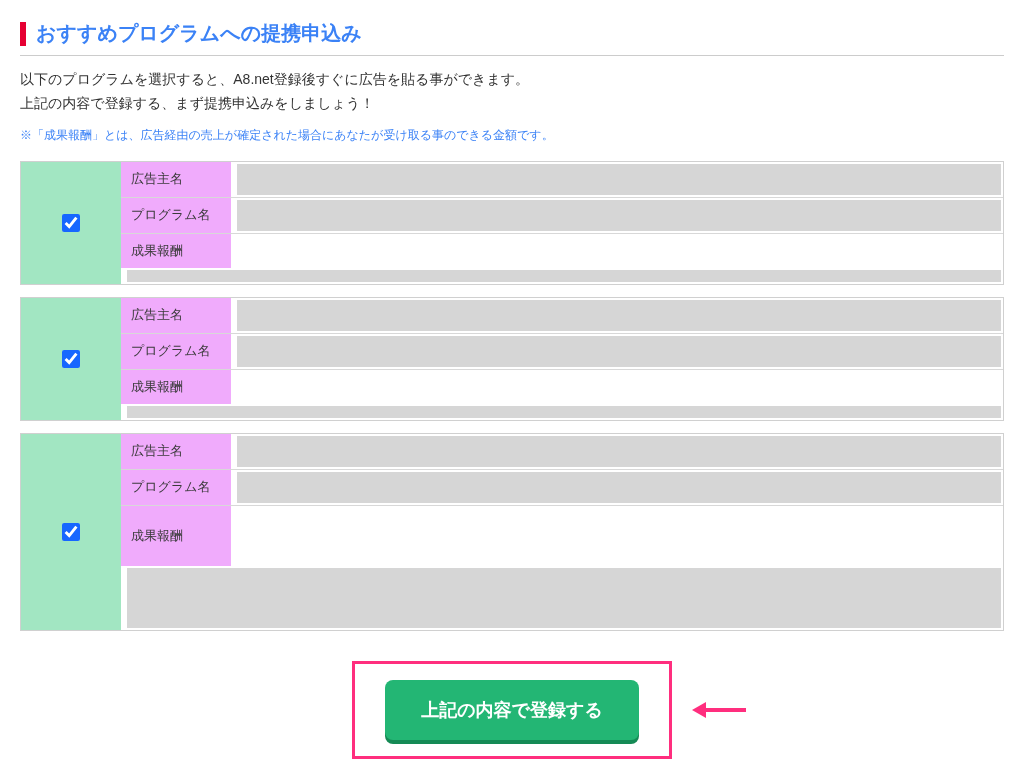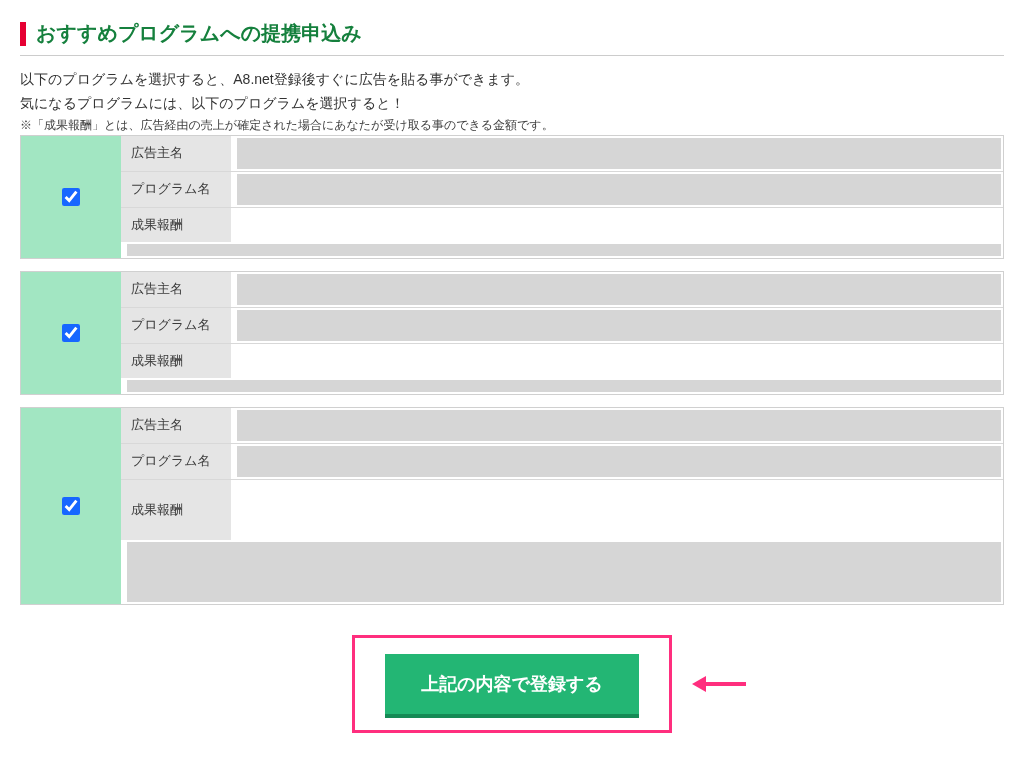--- a/index.html
+++ b/index.html
@@ -18,31 +18,33 @@
     }
     .heading-bar {
       width: 6px;
       height: 24px;
       background: #e60033;
       margin-right: 10px;
     }
     .heading-text {
       font-size: 20px;
       font-weight: bold;
-      color: #15803d;
+      color: #3b82f6;
     }
     .intro {
       color: #333;
       font-size: 14px;
       line-height: 1.7;
+      margin-bottom: 10px;
     }
     .notes {
-      color: #404040;
+      color: #3b82f6;
       font-size: 12px;
       line-height: 1.6;
+      margin-bottom: 16px;
     }
     .program-block {
       display: flex;
       border: 1px solid #d0d0d0;
       margin-bottom: 12px;
     }
     .checkbox-col {
       width: 100px;
       background: #a2e6c2;
       display: flex;
@@ -63,21 +65,21 @@
     }
     .field-row {
       display: flex;
       border-bottom: 1px solid #d8d8d8;
       align-items: stretch;
       min-height: 36px;
     }
     .field-row:last-child { border-bottom: none; flex-direction: column; }
     .field-label {
       width: 110px;
-      background: #e5e5e5;
+      background: #f0abfc;
       color: #3a3a3a;
       font-size: 13px;
       padding: 8px 10px;
       flex-shrink: 0;
       display: flex;
       align-items: center;
     }
     .field-value {
       flex: 1;
       background: #d6d6d6;
@@ -102,21 +104,21 @@
       padding: 16px 30px;
       display: inline-block;
     }
     .submit-button {
       background: #23b674;
       color: #fff;
       border: none;
       font-size: 18px;
       font-weight: bold;
       padding: 18px 36px;
-      border-radius: 0;
+      border-radius: 8px;
       cursor: pointer;
       box-shadow: 0 4px 0 #158a55;
     }
     .arrow-annot {
       position: absolute;
       left: calc(50% + 180px);
       display: flex;
       align-items: center;
     }
     .arrow-line {
@@ -134,21 +136,21 @@
 </head>
 <body>
 
 <div class="section-heading">
   <div class="heading-bar"></div>
   <div class="heading-text">おすすめプログラムへの提携申込み</div>
 </div>
 
 <div class="intro">
   <div>以下のプログラムを選択すると、A8.net登録後すぐに広告を貼る事ができます。</div>
-  <div>気になるプログラムには、以下のプログラムを選択すると！</div>
+  <div>上記の内容で登録する、まず提携申込みをしましょう！</div>
 </div>
 
 <div class="notes">
   <div>※「成果報酬」とは、広告経由の売上が確定された場合にあなたが受け取る事のできる金額です。</div>
 </div>
 
 <div class="program-block">
   <div class="checkbox-col">
     <input type="checkbox" checked="" style="">
   </div>

